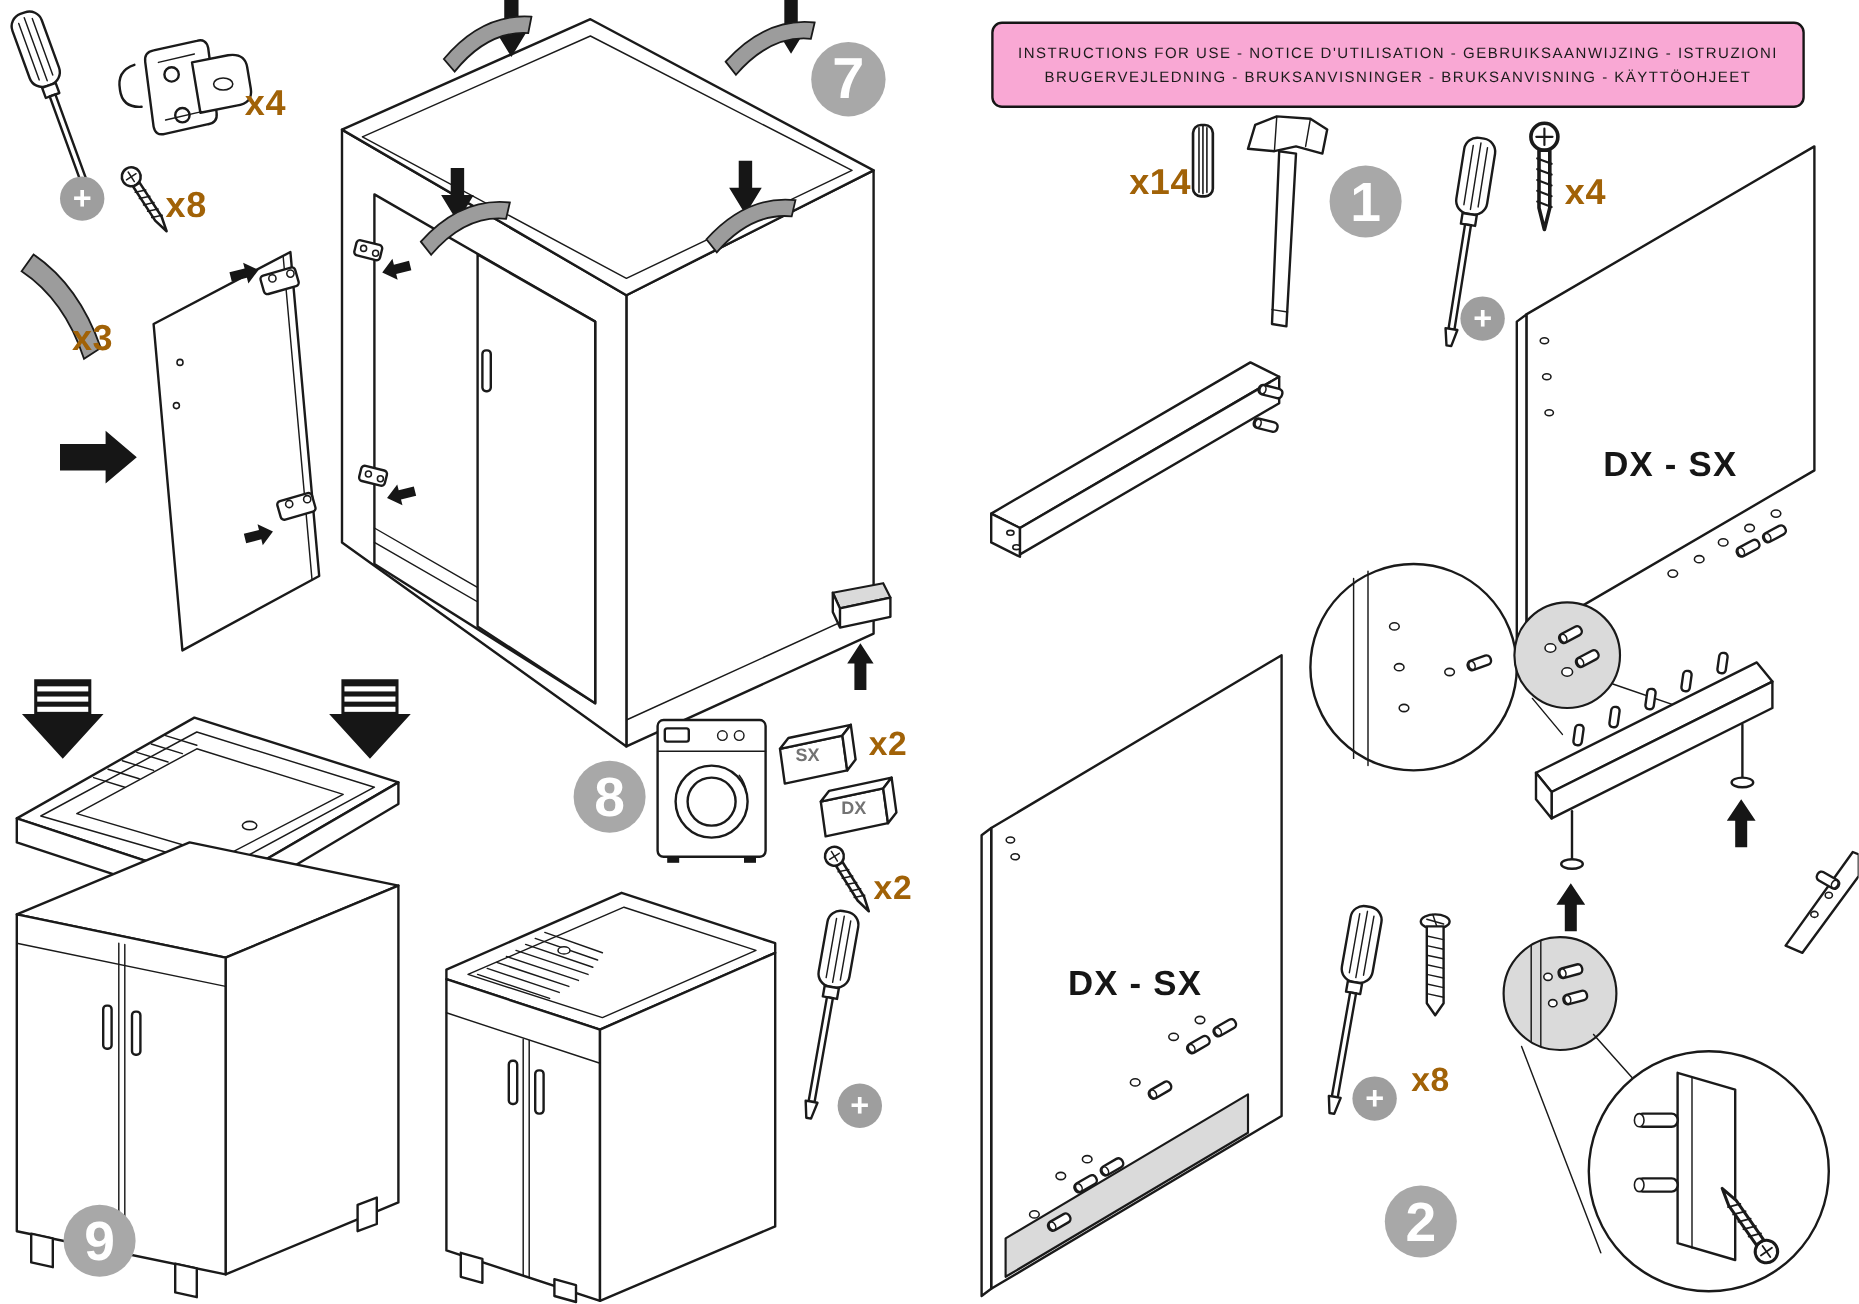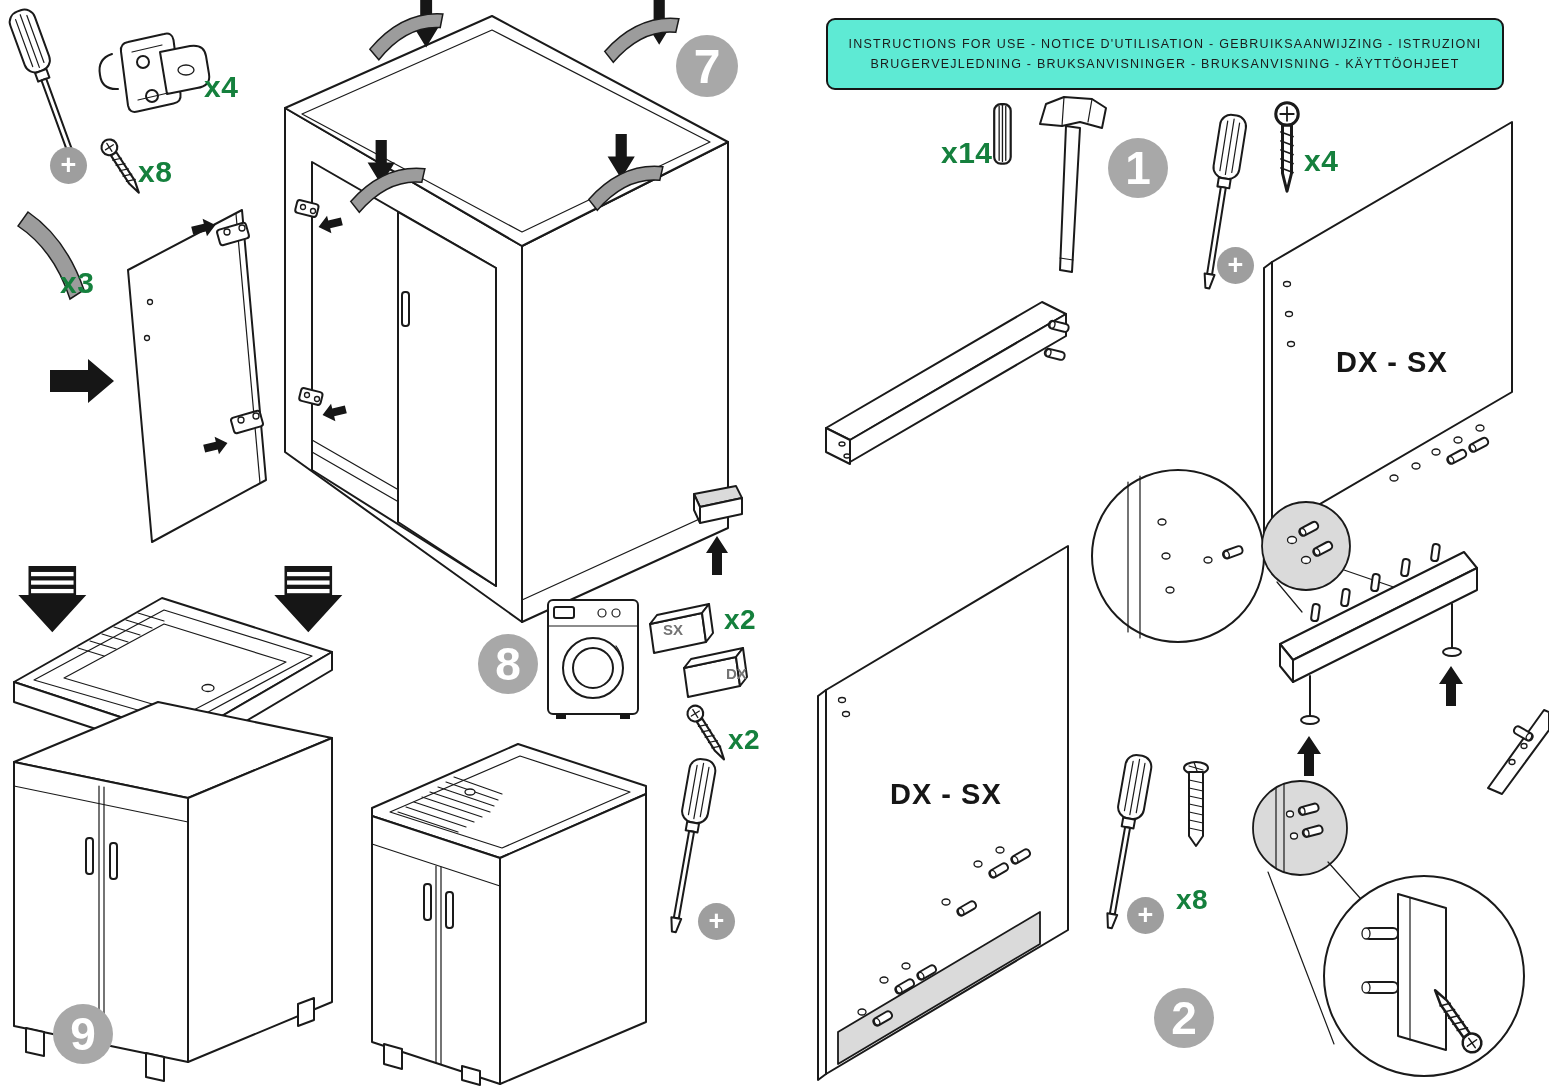--- a/index.html
+++ b/index.html
@@ -2,30 +2,30 @@
 <html><head>
 <meta charset="utf-8">
 <style>
   * { margin:0; padding:0; box-sizing:border-box; }
   html,body { background:#ffffff; font-family:"Liberation Sans", sans-serif; }
   .canvas { position:relative; width:1549px; height:1087px; background:#fff; overflow:hidden; }
   .art { position:absolute; left:0; top:0; }
 
   .ins-box { position:absolute; left:826px; top:18px; width:678px; height:72px;
              border:2.5px solid #161616; border-radius:9px; display:flex; flex-direction:column;
-             justify-content:center; align-items:center; gap:6px; background:#5eead4; }
+             justify-content:center; align-items:center; gap:6px; background:#f9a8d4; }
   .ins-line { font-size:12.5px; letter-spacing:1.25px; color:#1c1c1c; white-space:nowrap; }
 
   .badge { position:absolute; border-radius:50%; background:#a8a8a8; color:#fff;
            display:flex; align-items:center; justify-content:center; font-weight:bold; z-index:5; }
   .step { width:60px; height:60px; font-size:46px; }
   .plus { width:37px; height:37px; font-size:27px; background:#9e9e9e; }
 
-  .qty { position:absolute; font-weight:bold; color:#15803d; font-size:30px; letter-spacing:.5px; z-index:5; }
-  .panel-label { position:absolute; font-weight:bold; color:#161616; font-size:29px; letter-spacing:1px; z-index:5; }
+  .qty { position:absolute; font-weight:bold; color:#a16207; font-size:30px; letter-spacing:.5px; z-index:5; }
+  .panel-label { position:absolute; font-weight:bold; color:#161616; font-size:29px; letter-spacing:1px; z-index:5;margin-top:26px; }
   .part-label { position:absolute; font-weight:bold; color:#737373; font-size:15px; z-index:5; }
 
   svg .ln     { fill:none; stroke:#1a1a1a; stroke-width:2; stroke-linecap:round; stroke-linejoin:round; }
   svg .thin   { stroke-width:1.2; }
   svg .fw     { fill:#ffffff; stroke:#1a1a1a; stroke-width:2; stroke-linejoin:round; }
   svg .solid  { fill:#161616; stroke:none; }
   svg .ribbon { fill:#9c9c9c; stroke:#1a1a1a; stroke-width:1.5; }
   svg .shade  { fill:#dadada; stroke:#1a1a1a; stroke-width:1.8; stroke-linejoin:round; }
   svg .hole   { fill:#ffffff; stroke:#1a1a1a; stroke-width:1.3; }
 </style>
@@ -425,15 +425,15 @@
   <div class="qty" style="left:926px;top:136px;margin-left:15px;">x14</div>
   <div class="qty" style="left:1304px;top:144px;">x4</div>
   <div class="qty" style="left:724px;top:604px;font-size:28px;">x2</div>
   <div class="qty" style="left:728px;top:724px;font-size:28px;">x2</div>
   <div class="qty" style="left:1176px;top:884px;font-size:28px;">x8</div>
 
   <div class="panel-label" style="left:1336px;top:346px;">DX - SX</div>
   <div class="panel-label" style="left:890px;top:778px;">DX - SX</div>
 
   <div class="part-label" style="left:663px;top:621px;">SX</div>
-  <div class="part-label" style="left:726px;top:665px;text-align:right;">DX</div>
+  <div class="part-label" style="left:701px;top:665px;text-align:right;">DX</div>
 
 </div>
 
 </body></html>

